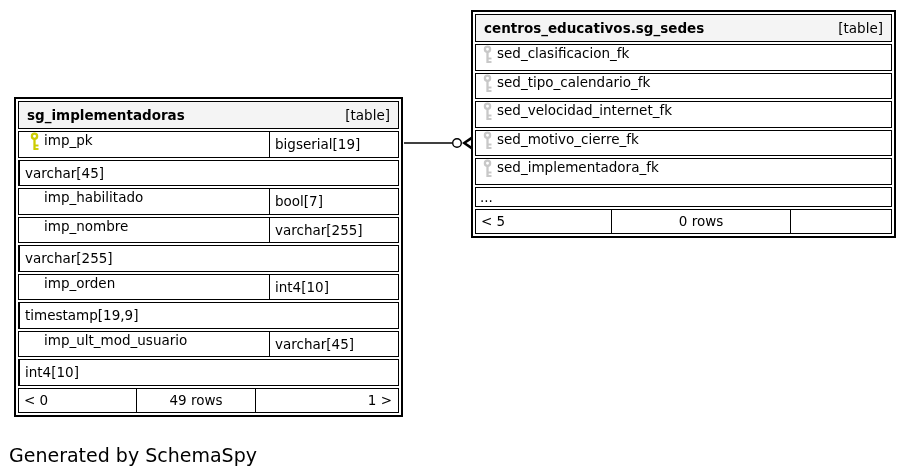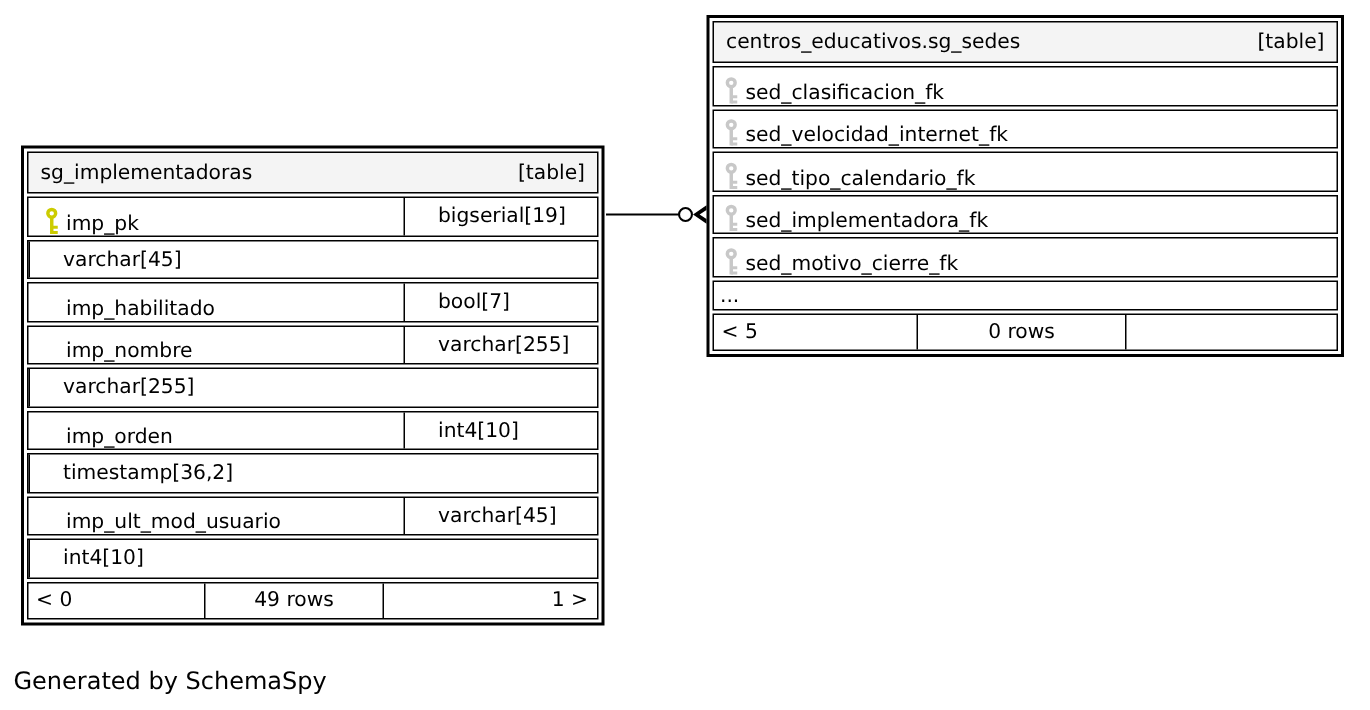--- a/index.html
+++ b/index.html
@@ -28,60 +28,60 @@
     align-items: center;
   }
   .box:first-child { margin-top: 0; }
 
   .hdr {
     height: 28px;
     background: var(--header-bg, #f4f4f4);
     justify-content: space-between;
     padding: 0 8px;
   }
-  .hdr .title { font-weight: normal; }
+  .hdr .title { font-weight: bold; }
 
   .row { height: 26.5px; }
   .cell-name {
-    display: flex; align-items: flex-end;
+    display: flex; align-items: flex-start;
     padding-left: 10px;
     width: 250px;
     align-self: stretch;
     overflow: hidden; white-space: nowrap;
   }
   .tbl-right .cell-name { width: auto; flex: 1; padding-left: 6px; }
   .icon-slot { width: 15px; display: inline-flex; align-items: center; flex: 0 0 15px; }
   .cell-type {
     border-left: 1px solid var(--border, #000);
     flex: 1; align-self: stretch;
     display: flex; align-items: center;
-    padding-left: 22px;
+    padding-left: 5px;
     overflow: hidden; white-space: nowrap;
   }
 
   .row-dots { height: 20px; padding-left: 4px; }
 
   .ftr { height: 25px; padding: 0; }
   .ftr .fcell { display: flex; align-items: center; align-self: stretch; overflow: hidden; }
   .ftr .f1 { width: 117px; padding-left: 5px; }
   .ftr .f2 { width: 120px; justify-content: center;
              border-left: 1px solid var(--border,#000);
              border-right: 1px solid var(--border,#000); }
   .ftr .f3 { flex: 1; justify-content: flex-end; padding-right: 6px; }
   .tbl-right .ftr .f1 { width: 135px; }
-  .tbl-right .ftr .f2 { width: 140px; }
+  .tbl-right .ftr .f2 { width: 180px; }
 
   .key-pk svg circle, .key-pk svg line { stroke: var(--pk-key, #cccc00); }
   .key-fk svg circle, .key-fk svg line { stroke: var(--fk-key, #c8c8c8); }
 
   .connector { position: absolute; left: 0; top: 0; pointer-events: none; }
 
   .generated-note {
     position: absolute; left: 9px; top: 444px;
-    font-size: 16px;
+    font-size: 19px;
   }
 </style>
 </head>
 <body>
 
 <div class="table-node tbl-left">
   <div class="box hdr">
     <span class="title">sg_implementadoras</span>
     <span class="badge">[table]</span>
   </div>
@@ -127,21 +127,21 @@
 
   <div class="box row">
     <span class="cell-name">
       <span class="icon-slot"></span>
       <span>imp_orden</span>
     </span>
     <span class="cell-type">int4[10]</span>
   </div>
 
   <div class="box row">
-    <span class="cell-type">timestamp[36,2]</span>
+    <span class="cell-type">timestamp[19,9]</span>
   </div>
 
   <div class="box row">
     <span class="cell-name">
       <span class="icon-slot"></span>
       <span>imp_ult_mod_usuario</span>
     </span>
     <span class="cell-type">varchar[45]</span>
   </div>
 
@@ -179,63 +179,63 @@
   <div class="box row">
     <span class="cell-name">
       <span class="icon-slot key-fk">
           <svg width="11" height="19" viewBox="0 0 11 19">
             <circle cx="5.5" cy="4.2" r="2.6" fill="none" stroke-width="2.3"></circle>
             <line x1="5.5" y1="7" x2="5.5" y2="18" stroke-width="2.3"></line>
             <line x1="5.5" y1="13.5" x2="9.5" y2="13.5" stroke-width="1.9"></line>
             <line x1="5.5" y1="17" x2="9.5" y2="17" stroke-width="1.9"></line>
           </svg>
         </span>
+      <span>sed_tipo_calendario_fk</span>
+    </span>
+  </div>
+
+  <div class="box row">
+    <span class="cell-name">
+      <span class="icon-slot key-fk">
+          <svg width="11" height="19" viewBox="0 0 11 19">
+            <circle cx="5.5" cy="4.2" r="2.6" fill="none" stroke-width="2.3"></circle>
+            <line x1="5.5" y1="7" x2="5.5" y2="18" stroke-width="2.3"></line>
+            <line x1="5.5" y1="13.5" x2="9.5" y2="13.5" stroke-width="1.9"></line>
+            <line x1="5.5" y1="17" x2="9.5" y2="17" stroke-width="1.9"></line>
+          </svg>
+        </span>
       <span>sed_velocidad_internet_fk</span>
     </span>
   </div>
 
   <div class="box row">
     <span class="cell-name">
       <span class="icon-slot key-fk">
           <svg width="11" height="19" viewBox="0 0 11 19">
             <circle cx="5.5" cy="4.2" r="2.6" fill="none" stroke-width="2.3"></circle>
             <line x1="5.5" y1="7" x2="5.5" y2="18" stroke-width="2.3"></line>
             <line x1="5.5" y1="13.5" x2="9.5" y2="13.5" stroke-width="1.9"></line>
             <line x1="5.5" y1="17" x2="9.5" y2="17" stroke-width="1.9"></line>
           </svg>
         </span>
-      <span>sed_tipo_calendario_fk</span>
+      <span>sed_motivo_cierre_fk</span>
     </span>
   </div>
 
   <div class="box row">
     <span class="cell-name">
       <span class="icon-slot key-fk">
           <svg width="11" height="19" viewBox="0 0 11 19">
             <circle cx="5.5" cy="4.2" r="2.6" fill="none" stroke-width="2.3"></circle>
             <line x1="5.5" y1="7" x2="5.5" y2="18" stroke-width="2.3"></line>
             <line x1="5.5" y1="13.5" x2="9.5" y2="13.5" stroke-width="1.9"></line>
             <line x1="5.5" y1="17" x2="9.5" y2="17" stroke-width="1.9"></line>
           </svg>
         </span>
       <span>sed_implementadora_fk</span>
-    </span>
-  </div>
-
-  <div class="box row">
-    <span class="cell-name">
-      <span class="icon-slot key-fk">
-          <svg width="11" height="19" viewBox="0 0 11 19">
-            <circle cx="5.5" cy="4.2" r="2.6" fill="none" stroke-width="2.3"></circle>
-            <line x1="5.5" y1="7" x2="5.5" y2="18" stroke-width="2.3"></line>
-            <line x1="5.5" y1="13.5" x2="9.5" y2="13.5" stroke-width="1.9"></line>
-            <line x1="5.5" y1="17" x2="9.5" y2="17" stroke-width="1.9"></line>
-          </svg>
-        </span>
-      <span>sed_motivo_cierre_fk</span>
     </span>
   </div>
 
   <div class="box row-dots">...</div>
 
   <div class="box ftr">
     <span class="fcell f1">&lt; 5</span>
     <span class="fcell f2">0 rows</span>
     <span class="fcell f3"></span>
   </div>

